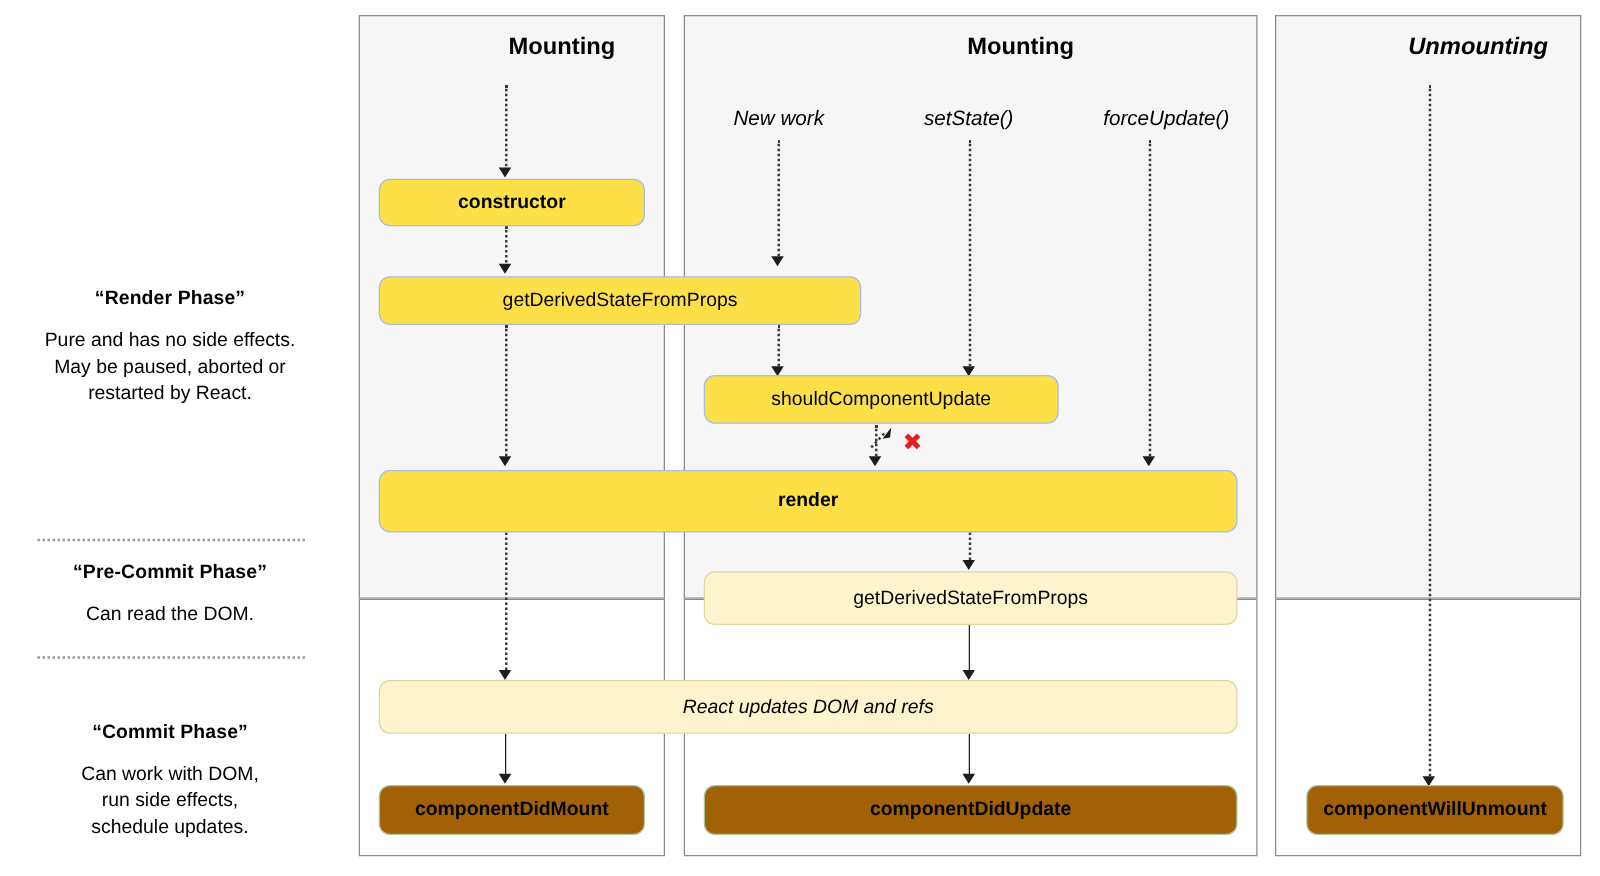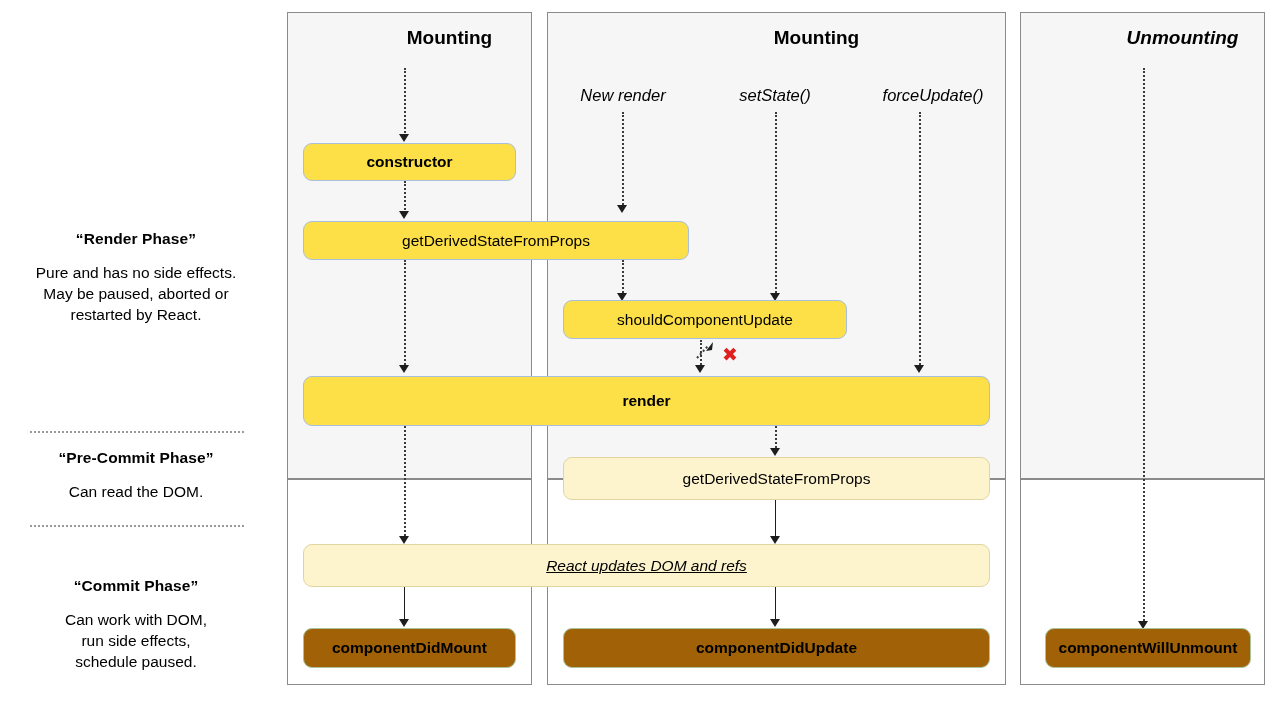--- a/index.html
+++ b/index.html
@@ -33,21 +33,21 @@
   .node{
     position:absolute;box-sizing:border-box;
     display:flex;align-items:center;justify-content:center;
     border-radius:9px;font-size:15.5px;text-align:center;
     line-height:1.15;
   }
   .node.blue{background:#fde047;border:1.3px solid #a9bedd;text-align:right;}
   .node.yellow{background:#fdf4ce;border:1.3px solid #e0d5a0;}
   .node.green{background:#a16207;border:1.3px solid #a7c49a;}
   .node.bold{font-weight:bold;}
-  .node.italic{font-style:italic;text-decoration:underline;}
+  .node.italic{font-style:italic;}
 
   .trigger{
     position:absolute;font-size:16.5px;font-style:italic;text-align:center;
     white-space:nowrap;
   }
 
   
   .vline{position:absolute;width:0;}
   .vline.dotted{border-left:2px dotted #3a3a3a;}
   .vline.solid{border-left:1.8px solid #1d1d1d;}
@@ -101,25 +101,25 @@
     </div>
   </div>
 
   <div class="divider" style="top:525px;"></div>
 
   <div class="legend-block" style="top:577px;">
     <div class="legend-title">“Commit Phase”</div>
     <div class="legend-body">
       <span class="ln">Can work with DOM,</span>
       <span class="ln">run side effects,</span>
-      <span class="ln">schedule paused.</span>
+      <span class="ln">schedule updates.</span>
     </div>
   </div>
 
-  <div class="trigger" style="left:553px;top:86px;width:140px;">New render</div>
+  <div class="trigger" style="left:553px;top:86px;width:140px;">New work</div>
   <div class="trigger" style="left:705px;top:86px;width:140px;">setState()</div>
   <div class="trigger" style="left:850px;top:86px;width:166px;">forceUpdate()</div>
 
   <div class="vline dotted" style="left:404px;top:68px;height:68px;"></div>
   <div class="arrowhead" style="left:399px;top:134px;"></div>
 
   <div class="vline dotted" style="left:404px;top:181px;height:33px;"></div>
   <div class="arrowhead" style="left:399px;top:211px;"></div>
 
   <div class="vline dotted" style="left:404px;top:260px;height:108px;"></div>

